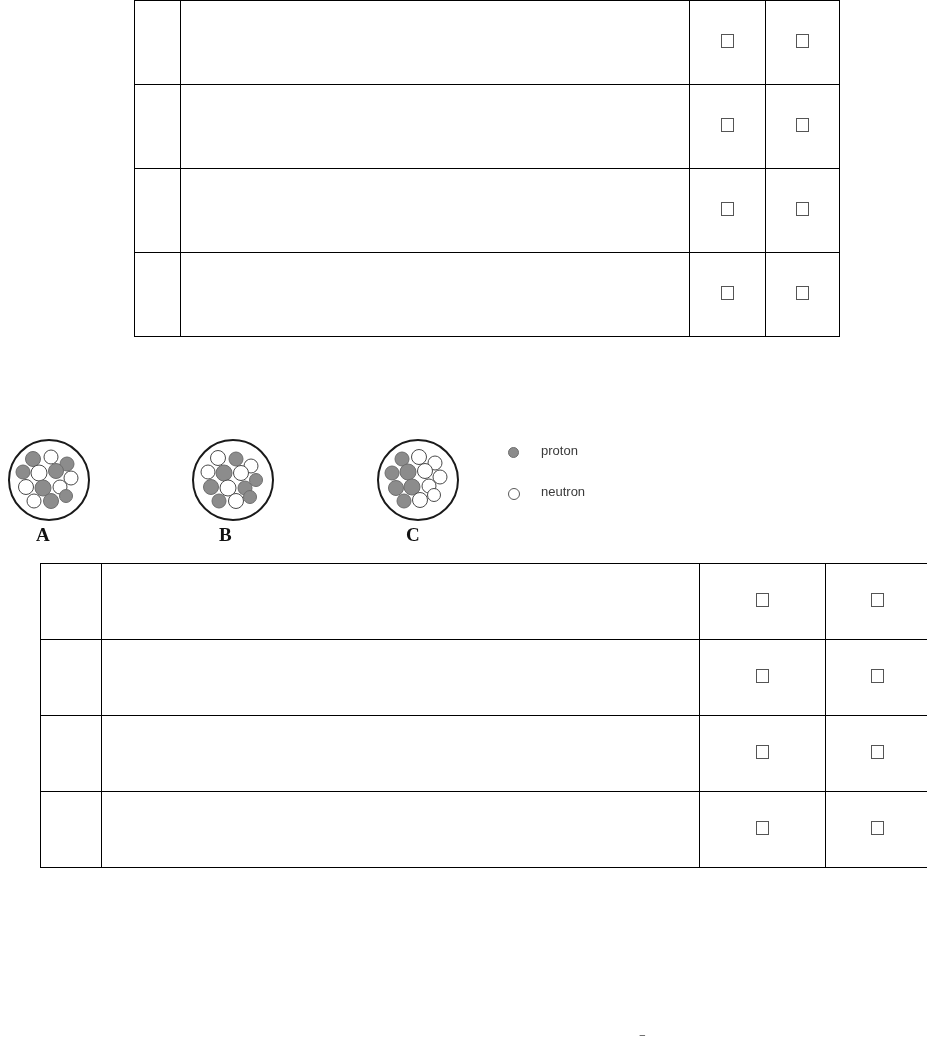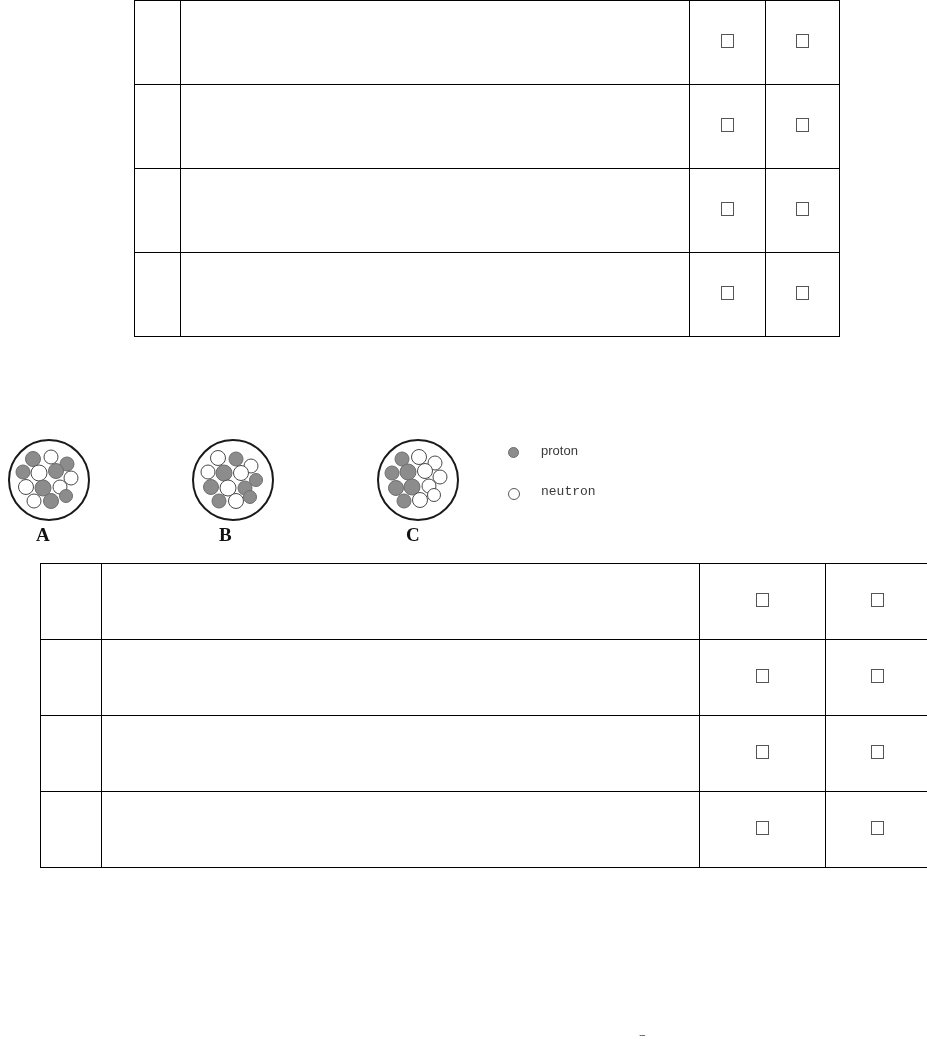--- a/index.html
+++ b/index.html
@@ -214,21 +214,21 @@
     <circle cx="29" cy="64" r="7" fill="#8c8c8c" stroke="#6e6e6e"></circle>
     <circle cx="45" cy="63" r="7.5" fill="#ffffff" stroke="#4a4a4a"></circle>
     <circle cx="59" cy="58" r="6.5" fill="#ffffff" stroke="#4a4a4a"></circle>
   </svg>
   <div class="nuc-caption" style="left:406px; top:104px;">C</div>
 
   <div class="legend" style="left:505px; top:18px; width:180px; height:70px;">
     <span class="legend-dot-filled" style="left:3px; top:9px;"></span>
     <span class="legend-row" style="left:36px; top:5px;">proton</span>
     <span class="legend-dot-open" style="left:3px; top:50px;"></span>
-    <span class="legend-row" style="left:36px; top:46px;font-family:Liberation Mono, monospace;">neutron</span>
+    <span class="legend-row" style="left:36px; top:46px;">neutron</span>
   </div>
 </div>
 
 <table class="qtable" id="table-bottom">
   <tbody>
     <tr>
       <td class="cell-label c-label"></td>
       <td class="cell-text c-text"></td>
       <td class="cell-box c-b1"><span class="checkbox"></span></td>
       <td class="cell-box c-b2"><span class="checkbox"></span></td>

